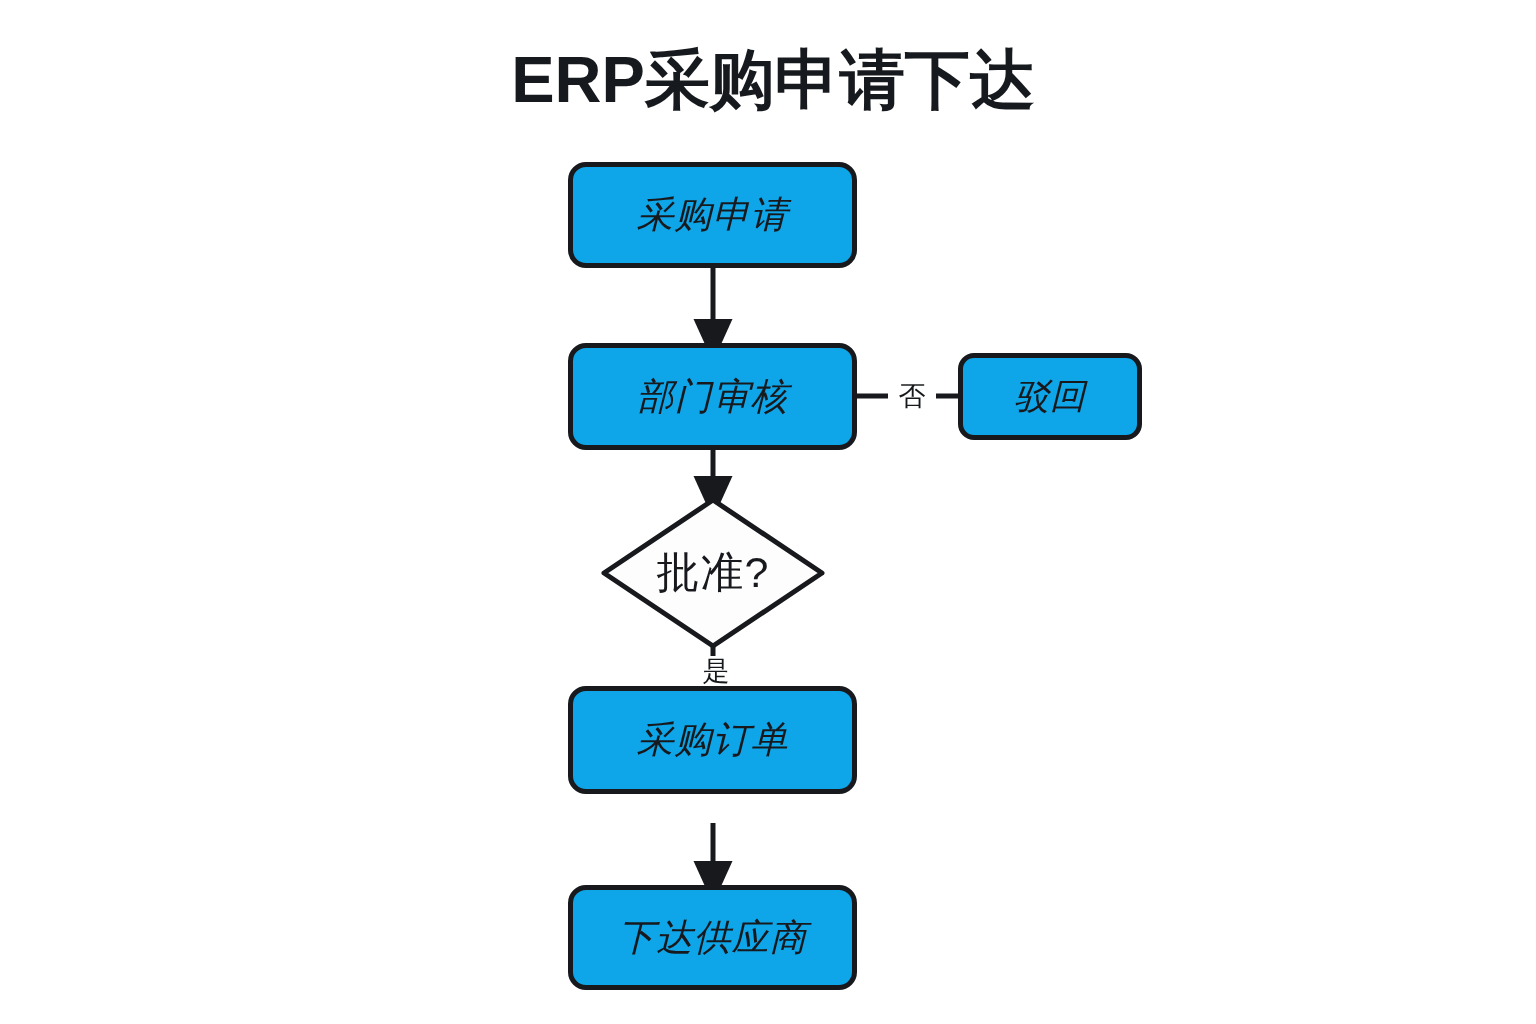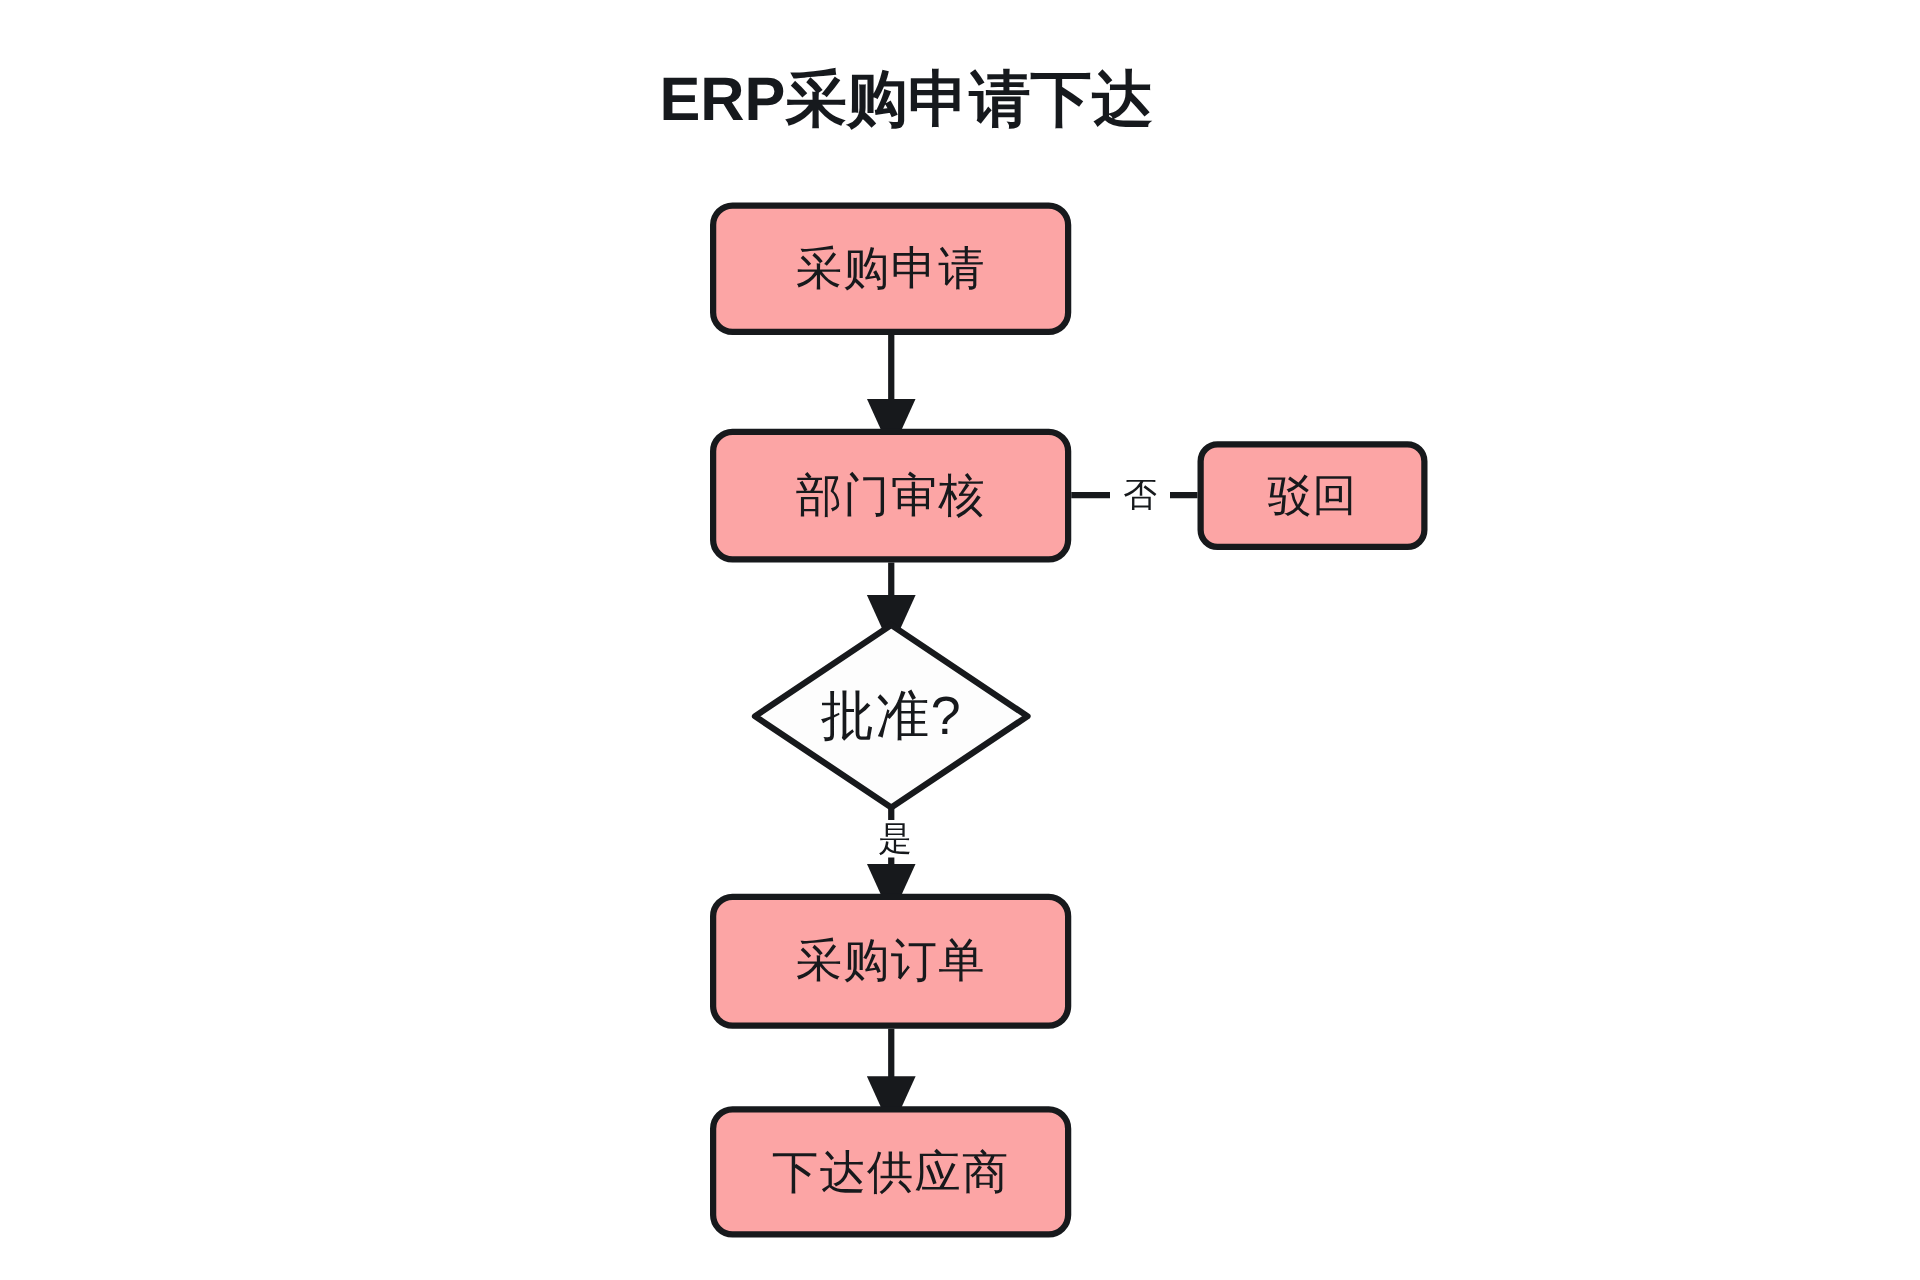--- a/index.html
+++ b/index.html
@@ -26,41 +26,43 @@
     top: 0;
     width: 1536px;
     height: 1024px;
   }
   .diagram-title {
     position: absolute;
     left: 0;
     top: 48px;
     width: 1450px;
     text-align: center;
-    font-size: 49px;
+    font-size: 65px;
     font-weight: 700;
     letter-spacing: 0px;
     line-height: 64px;
     color: #16191d;
     white-space: nowrap;
+    padding-left: 48px;
   }
   .node {
     position: absolute;
     box-sizing: border-box;
-    background: #fca5a5;
+    background: #0ea5e9;
     border: 5px solid #17191c;
     border-radius: 18px;
     display: flex;
     align-items: center;
     justify-content: center;
     font-size: 37px;
     font-weight: 500;
     color: #17191c;
     letter-spacing: 1px;
     white-space: nowrap;
+    font-style: italic;
   }
   .node-sm {
     font-size: 35px;
     border-radius: 16px;
   }
   .decision {
     position: absolute;
     display: flex;
     align-items: center;
     justify-content: center;
@@ -110,21 +112,21 @@
   </svg>
 
   <div class="node" style="left:568px; top:162px; width:289px; height:106px;">采购申请</div>
 
   <div class="node" style="left:568px; top:343px; width:289px; height:107px;">部门审核</div>
 
   <div class="node node-sm" style="left:958px; top:353px; width:184px; height:87px;">驳回</div>
 
   <div class="decision" style="left:604px; top:500px; width:218px; height:146px;">批准?</div>
 
-  <div class="node" style="left:568px; top:715px; width:289px; height:108px;">采购订单</div>
+  <div class="node" style="left:568px; top:686px; width:289px; height:108px;">采购订单</div>
 
   <div class="node" style="left:568px; top:885px; width:289px; height:105px;">下达供应商</div>
 
   <div class="edge-label" style="left:888px; top:381px; width:40px; padding:0 4px;">否</div>
 
   <div class="edge-label" style="left:693px; top:656px; width:40px; padding:0 3px;">是</div>
 
 </div>
 
 </body></html>

